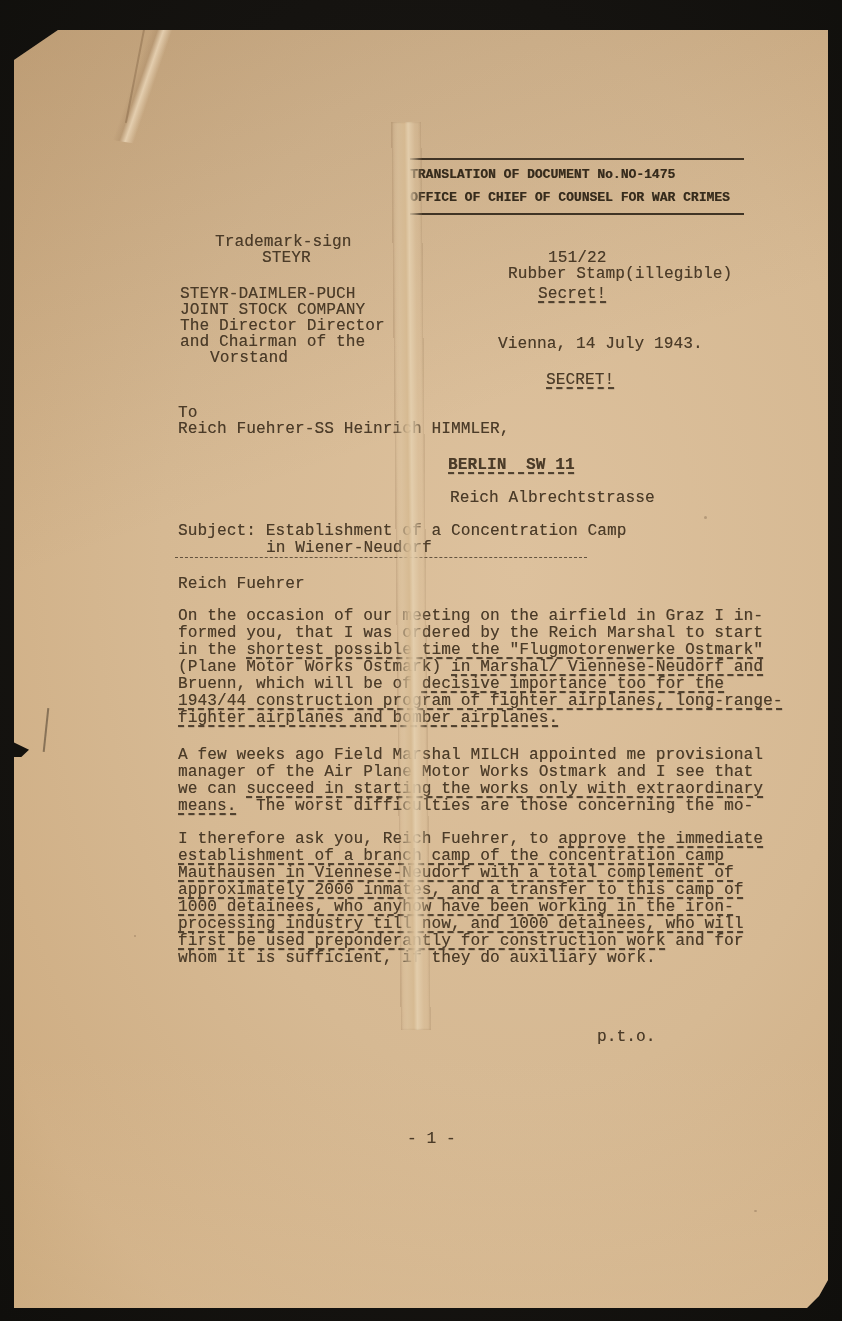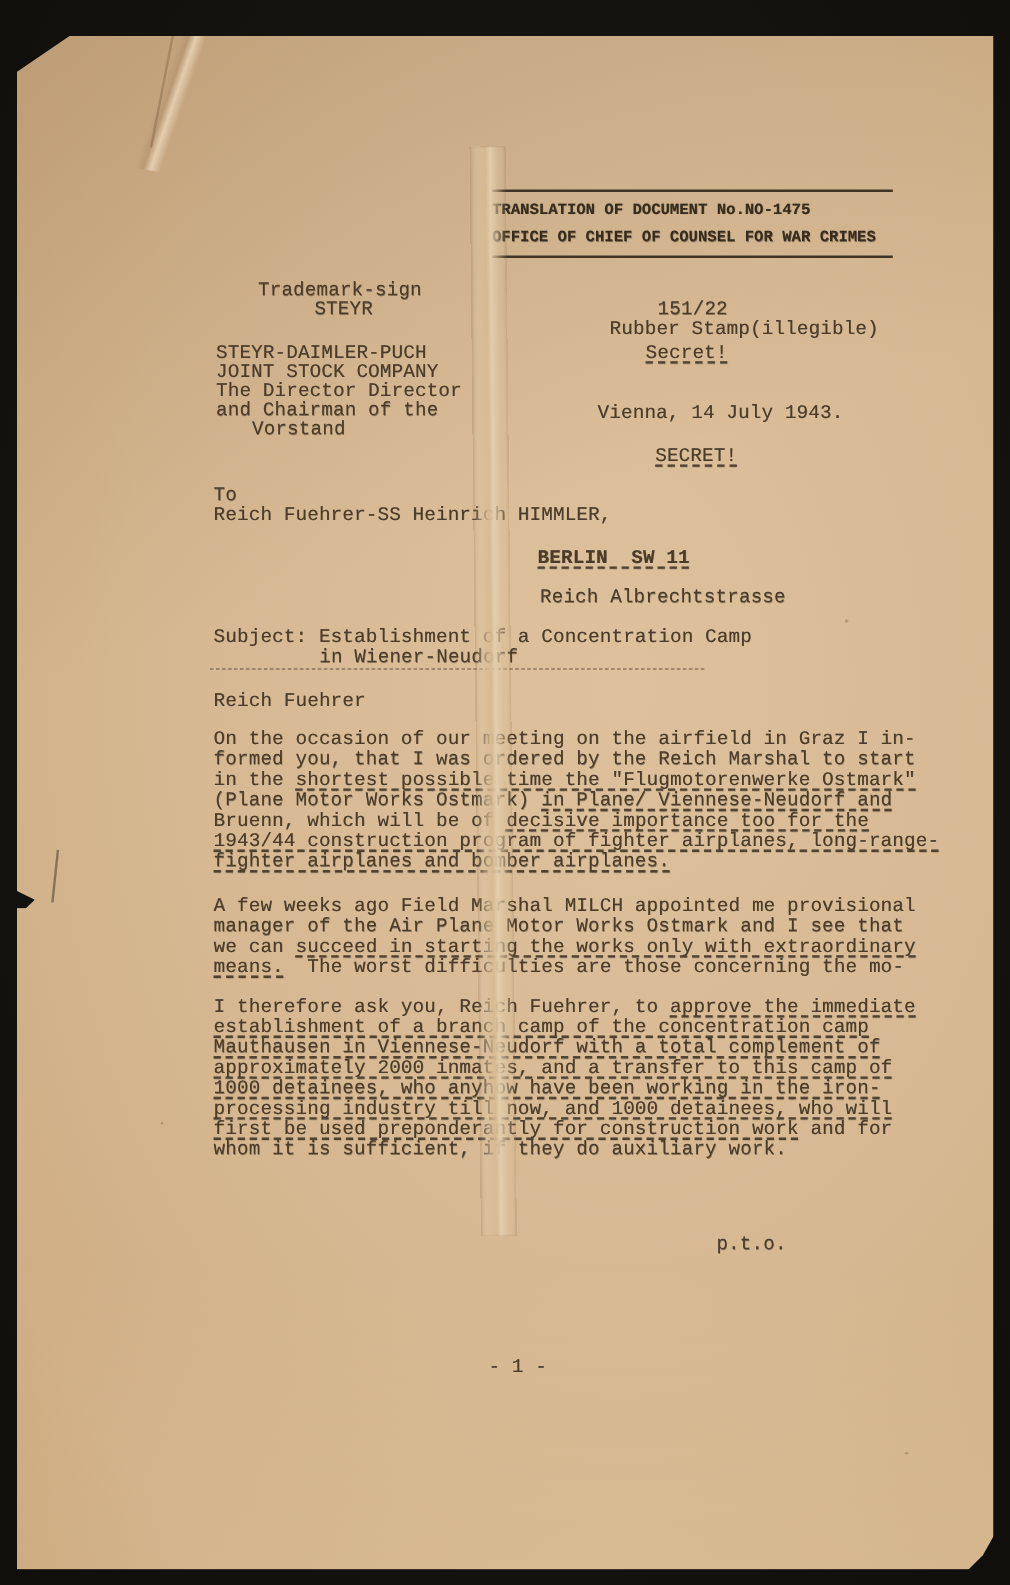--- a/index.html
+++ b/index.html
@@ -120,21 +120,21 @@
     <div class="ink ad-subj1">Subject: Establishment of a Concentration Camp</div>
     <div class="ink ad-subj2">in Wiener-Neudorf</div>
     <div class="subject-rule"></div>
 
     <div class="ink salutation">Reich Fuehrer</div>
     <div class="paragraphs">
         <div class="para">
           <div class="tline"><span>On the occasion of our meeting on the airfield in Graz I in-</span></div>
           <div class="tline"><span>formed you, that I was ordered by the Reich Marshal to start</span></div>
           <div class="tline"><span>in the </span><span class="u">shortest possible time the "Flugmotorenwerke Ostmark"</span></div>
-          <div class="tline"><span>(Plane Motor Works Ostmark) </span><span class="u">in Plane/ Viennese-Neudorf and</span></div>
+          <div class="tline"><span>(Plane Motor Works Ostmark) </span><span class="u">in Marshal/ Viennese-Neudorf and</span></div>
           <div class="tline"><span>Bruenn, which will be of </span><span class="u">decisive importance too for the</span></div>
           <div class="tline"><span class="u">1943/44 construction program of fighter airplanes, long-range-</span></div>
           <div class="tline"><span class="u">fighter airplanes and bomber airplanes.</span></div>
         </div>
         <div class="para">
           <div class="tline"><span>A few weeks ago Field Marshal MILCH appointed me provisional</span></div>
           <div class="tline"><span>manager of the Air Plane Motor Works Ostmark and I see that</span></div>
           <div class="tline"><span>we can </span><span class="u">succeed in starting the works only with extraordinary</span></div>
           <div class="tline"><span class="u">means.</span><span>  The worst difficulties are those concerning the mo-</span></div>
         </div>

